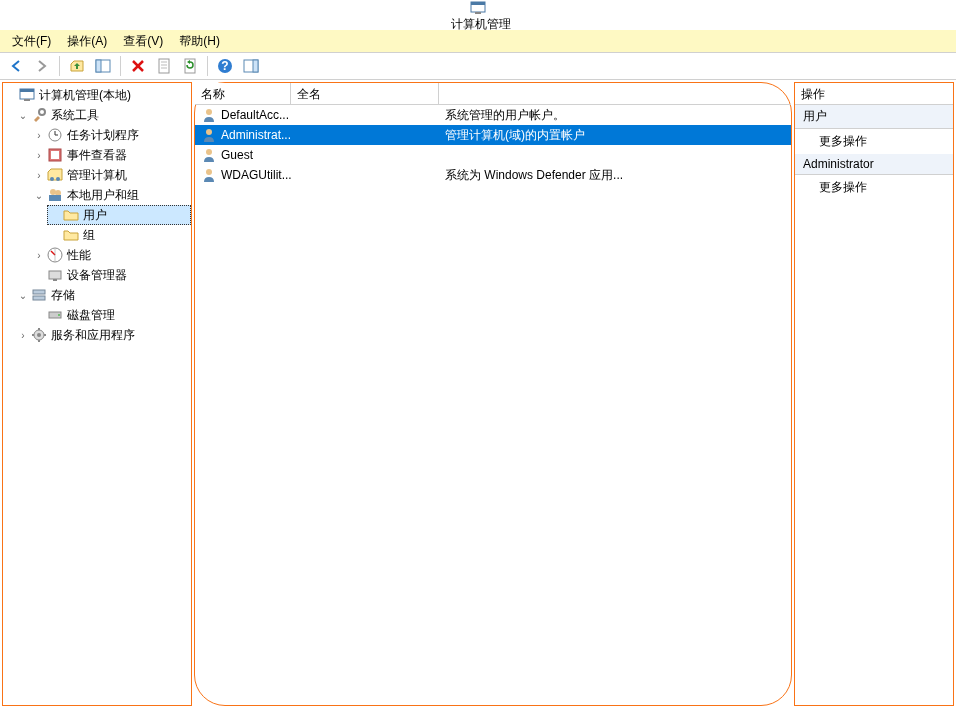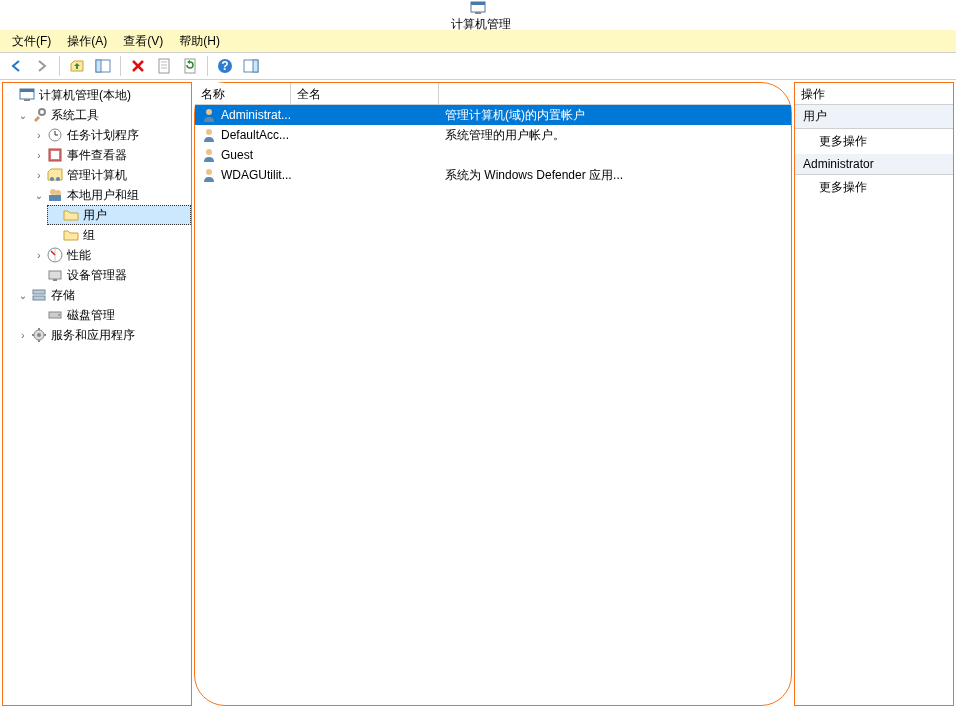--- a/index.html
+++ b/index.html
@@ -316,48 +316,48 @@
       </ul>
     </div>
   </div>
 
   <div class="panel list-panel">
     <div class="list-header">
       <div class="col col-name">名称</div>
       <div class="col col-fullname">全名</div>
     </div>
     <div class="list-body" id="list-body">
+        <div class="lrow">
+          <div class="cell col-name">
+            <span class="row-icon"><svg width="16" height="16">
+                <circle cx="8" cy="5" r="3" fill="#eac38a"></circle>
+                <path d="M3 15 Q3 10 8 10 Q13 10 13 15 Z" fill="#5b89b4"></path>
+              </svg></span>
+            <span>DefaultAcc...</span>
+          </div>
+          <div class="cell col-fullname"></div>
+          <div class="cell col-desc">系统管理的用户帐户。</div>
+        </div>
         <div class="lrow selected">
           <div class="cell col-name">
             <span class="row-icon"><svg width="16" height="16">
                 <circle cx="8" cy="5" r="3" fill="#eac38a"></circle>
                 <path d="M3 15 Q3 10 8 10 Q13 10 13 15 Z" fill="#5b89b4"></path>
               </svg></span>
             <span>Administrat...</span>
           </div>
           <div class="cell col-fullname"></div>
           <div class="cell col-desc">管理计算机(域)的内置帐户</div>
         </div>
         <div class="lrow">
           <div class="cell col-name">
             <span class="row-icon"><svg width="16" height="16">
                 <circle cx="8" cy="5" r="3" fill="#eac38a"></circle>
                 <path d="M3 15 Q3 10 8 10 Q13 10 13 15 Z" fill="#5b89b4"></path>
               </svg></span>
-            <span>DefaultAcc...</span>
-          </div>
-          <div class="cell col-fullname"></div>
-          <div class="cell col-desc">系统管理的用户帐户。</div>
-        </div>
-        <div class="lrow">
-          <div class="cell col-name">
-            <span class="row-icon"><svg width="16" height="16">
-                <circle cx="8" cy="5" r="3" fill="#eac38a"></circle>
-                <path d="M3 15 Q3 10 8 10 Q13 10 13 15 Z" fill="#5b89b4"></path>
-              </svg></span>
             <span>Guest</span>
           </div>
           <div class="cell col-fullname"></div>
         </div>
         <div class="lrow">
           <div class="cell col-name">
             <span class="row-icon"><svg width="16" height="16">
                 <circle cx="8" cy="5" r="3" fill="#eac38a"></circle>
                 <path d="M3 15 Q3 10 8 10 Q13 10 13 15 Z" fill="#5b89b4"></path>
               </svg></span>

